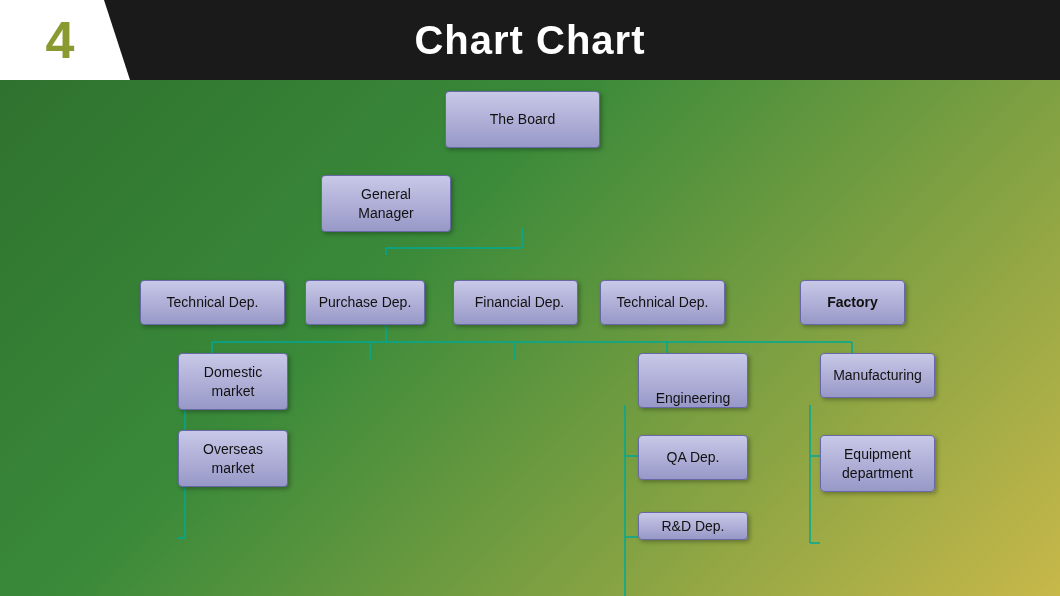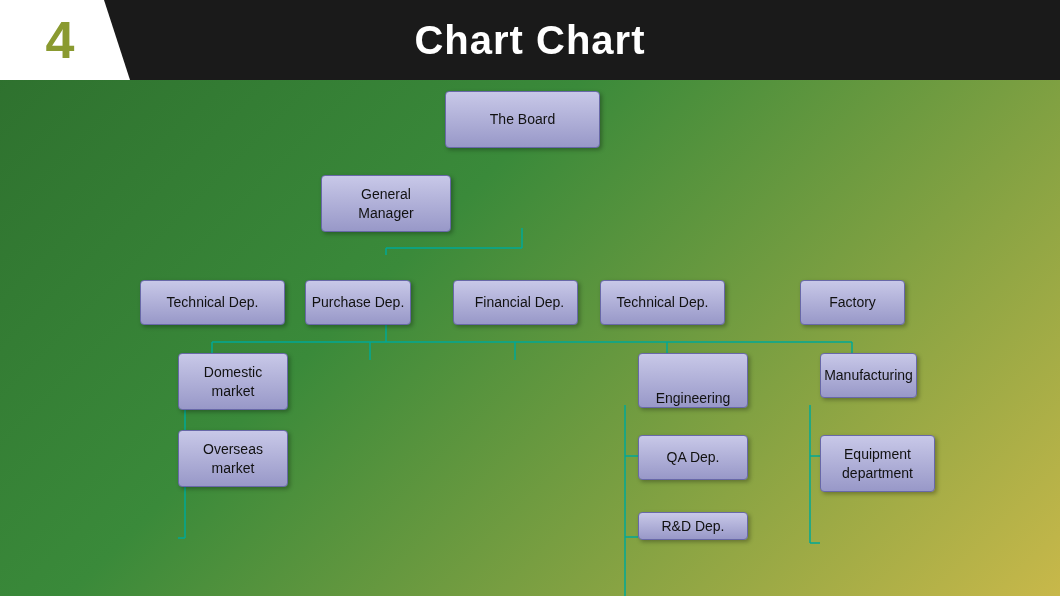--- a/index.html
+++ b/index.html
@@ -145,33 +145,33 @@
     </div>
 
     <div class="box" style="left:321px; top:95px; width:130px; height:57px;">
       <span>General<br>Manager</span>
     </div>
 
     <div class="box" style="left:140px; top:200px; width:145px; height:45px;">
       <span>Technical Dep.</span>
     </div>
 
-    <div class="box" style="left:305px; top:200px; width:106px; height:45px;">
+    <div class="box" style="left:305px; top:200px; width:120px; height:45px;">
       <span>Purchase Dep.</span>
     </div>
 
     <div class="box" style="left:453px; top:200px; width:125px; height:45px;padding-left:8px;">
       <span>Financial Dep.</span>
     </div>
 
     <div class="box" style="left:600px; top:200px; width:125px; height:45px;">
       <span>Technical Dep.</span>
     </div>
 
-    <div class="box" style="left:800px; top:200px; width:105px; height:45px;">
+    <div class="box" style="left:800px; top:200px; width:105px; height:45px;font-weight:bold;">
       <span>Factory</span>
     </div>
 
     <div class="box" style="left:178px; top:273px; width:110px; height:57px;">
       <span>Domestic<br>market</span>
     </div>
 
     <div class="box" style="left:178px; top:350px; width:110px; height:57px;">
       <span>Overseas<br>market</span>
     </div>
@@ -181,21 +181,21 @@
     </div>
 
     <div class="box" style="left:638px; top:355px; width:110px; height:45px;">
       <span>QA Dep.</span>
     </div>
 
     <div class="box" style="left:638px; top:432px; width:110px; height:28px;">
       <span>R&amp;D Dep.</span>
     </div>
 
-    <div class="box" style="left:820px; top:273px; width:97px; height:45px;">
+    <div class="box" style="left:820px; top:273px; width:115px; height:45px;">
       <span>Manufacturing</span>
     </div>
 
     <div class="box" style="left:820px; top:355px; width:115px; height:57px;">
       <span>Equipment<br>department</span>
     </div>
 
   </div>
 </div>
 

